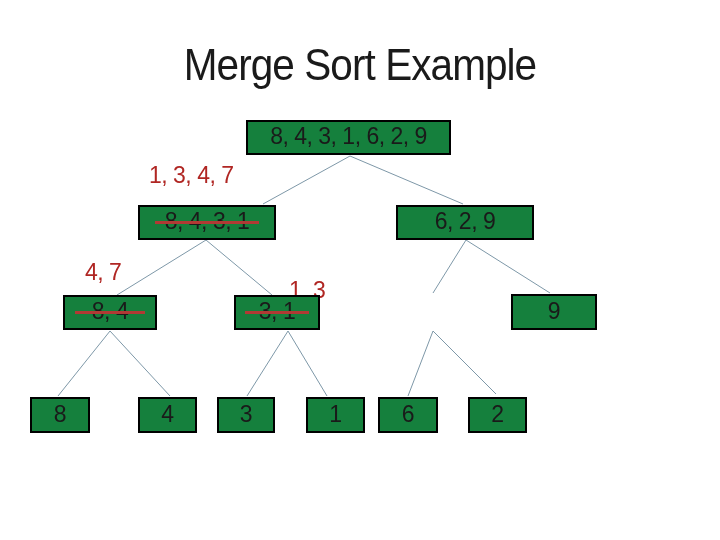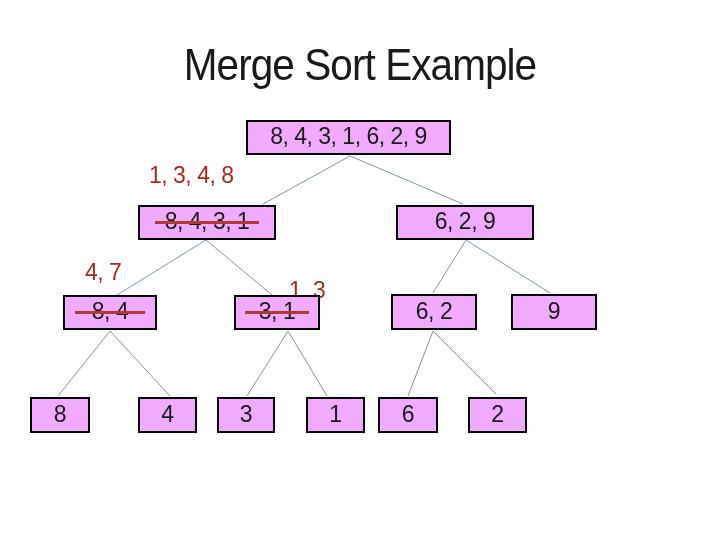--- a/index.html
+++ b/index.html
@@ -40,21 +40,21 @@
   }
   .edges line {
     stroke: var(--connector-blue-gray);
     stroke-width: 1;
   }
   .node {
     position: absolute;
     z-index: 2;
     box-sizing: border-box;
     border: 2px solid var(--box-border);
-    background: #f0abfc;
+    background: #15803d;
     display: flex;
     align-items: center;
     justify-content: center;
   }
   .node-label {
     font-size: 23px;
     letter-spacing: -0.5px;
     color: var(--box-text);
     line-height: 1;
     padding-bottom: 2px;
@@ -98,39 +98,36 @@
     <line x1="288" y1="331" x2="247" y2="396"></line>
     <line x1="288" y1="331" x2="327" y2="396"></line>
     <line x1="433" y1="331" x2="408" y2="396"></line>
     <line x1="433" y1="331" x2="496" y2="394"></line>
   </svg>
 
   <div class="node" style="left:246px; top:120px; width:205px; height:35px;">
     <span class="node-label">8, 4, 3, 1, 6, 2, 9</span>
   </div>
 
-  <div class="merged-label" style="left:149px; top:164px;">1, 3, 4, 8</div>
+  <div class="merged-label" style="left:149px; top:164px;">1, 3, 4, 7</div>
   <div class="merged-label" style="left:85px; top:261px;">4, 7</div>
   <div class="merged-label" style="left:289px; top:279px;">1, 3</div>
 
   <div class="node struck" style="left:138px; top:205px; width:138px; height:35px;">
     <span class="node-label">8, 4, 3, 1</span>
   </div>
   <div class="node" style="left:396px; top:205px; width:138px; height:35px;">
     <span class="node-label">6, 2, 9</span>
   </div>
 
   <div class="node struck" style="left:63px; top:295px; width:94px; height:35px;">
     <span class="node-label">8, 4</span>
   </div>
   <div class="node struck" style="left:234px; top:295px; width:86px; height:35px;">
     <span class="node-label">3, 1</span>
-  </div>
-  <div class="node" style="left:391px; top:294px; width:86px; height:36px;">
-    <span class="node-label">6, 2</span>
   </div>
   <div class="node" style="left:511px; top:294px; width:86px; height:36px;">
     <span class="node-label">9</span>
   </div>
 
   <div class="node" style="left:30px; top:397px; width:60px; height:36px;">
     <span class="node-label">8</span>
   </div>
   <div class="node" style="left:138px; top:397px; width:59px; height:36px;">
     <span class="node-label">4</span>

